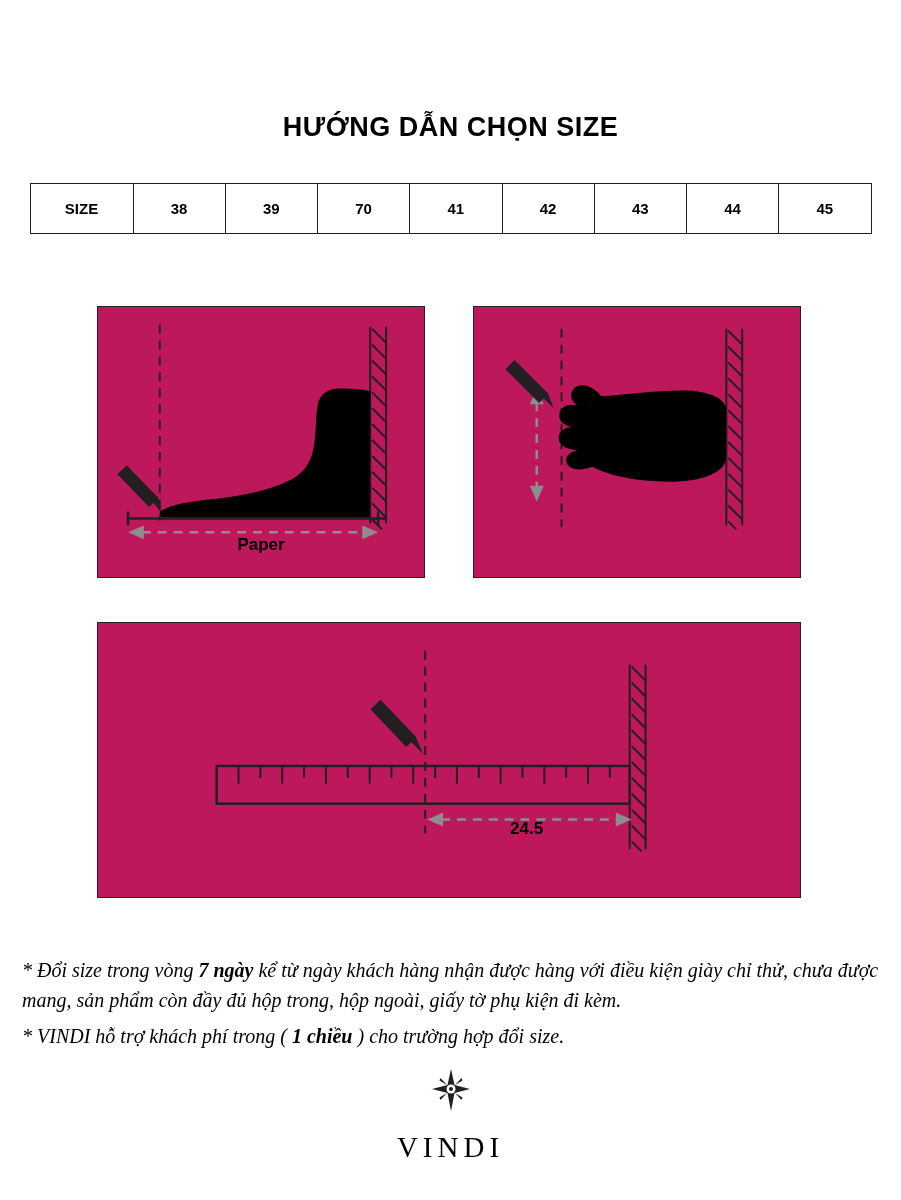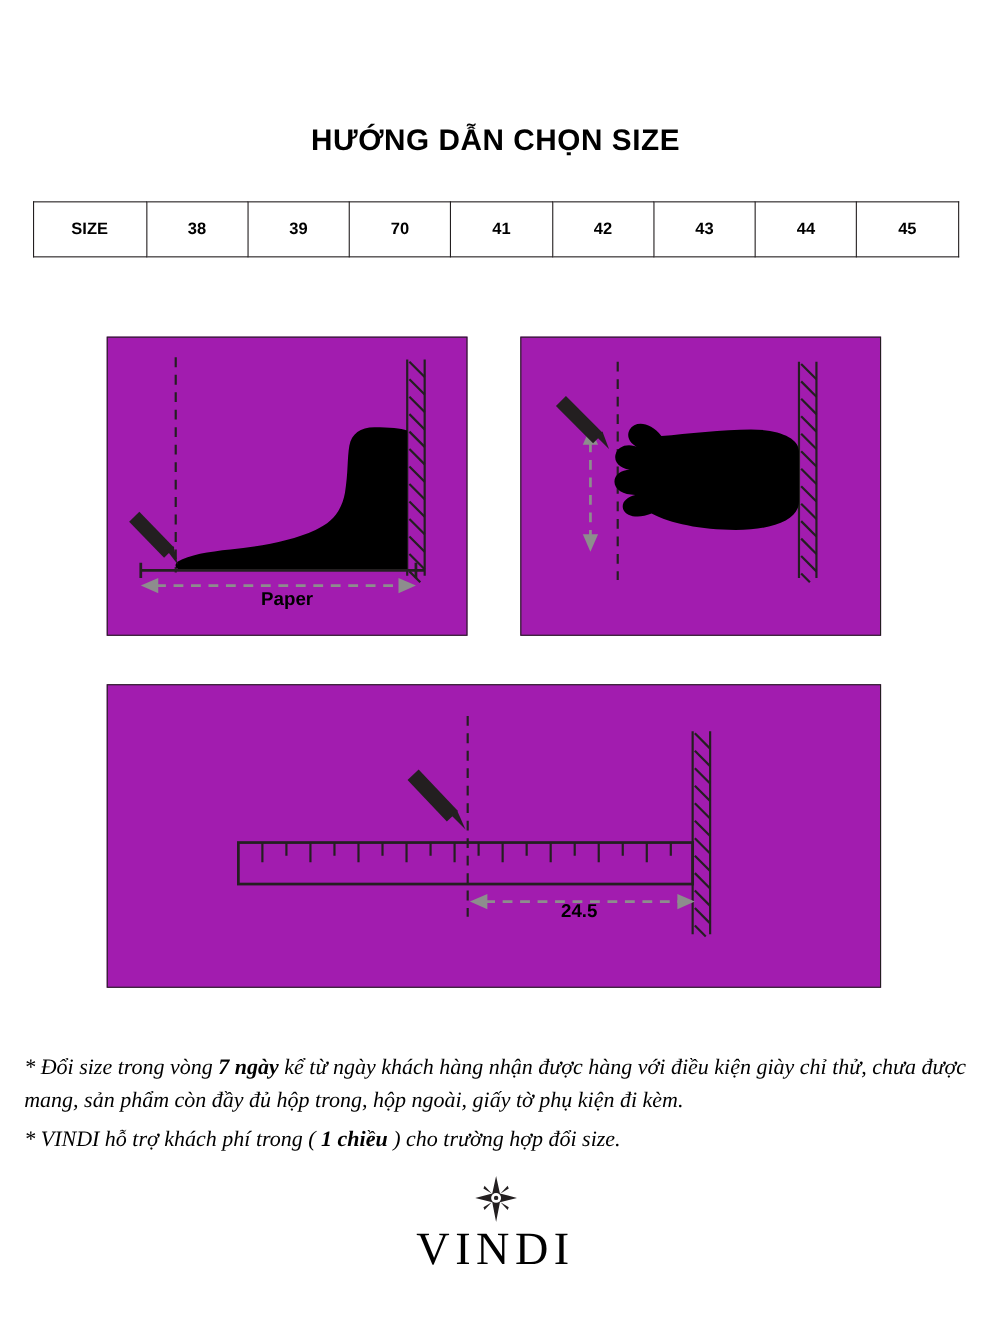--- a/index.html
+++ b/index.html
@@ -67,21 +67,21 @@
   
   .panels {
     position: relative;
     margin-top: 72px;
     height: 592px;
   }
   .panel {
     position: absolute;
     border: 1.5px solid #231f20;
     box-sizing: border-box;
-    background: #a21caf;
+    background: #be185d;
   }
   #panel-1 { left: 97px;  top: 0px;   width: 328px; height: 272px; }
   #panel-2 { left: 473px; top: 0px;   width: 328px; height: 272px; }
   #panel-3 { left: 97px;  top: 316px; width: 704px; height: 276px; }
 
   .panel svg { display: block; width: 100%; height: 100%; }
 
   .paper-label {
     position: absolute;
     left: 0; right: 0;
@@ -112,24 +112,24 @@
   
   .brand {
     position: absolute;
     left: 0; right: 0;
     top: 1068px;
     text-align: center;
   }
   .brand-mark { display: block; margin: 0 auto; }
   .brand-name {
     font-family: "Liberation Serif", serif;
-    font-size: 42px;
+    font-size: 29px;
     letter-spacing: 5px;
     font-weight: normal;
-    margin-top: 0;
+    margin-top: 19px;
   }
 </style>
 </head>
 <body>
 
 <div class="page">
 
   <h1 class="title">HƯỚNG DẪN CHỌN SIZE</h1>
 
   <div class="size-table-wrap">

